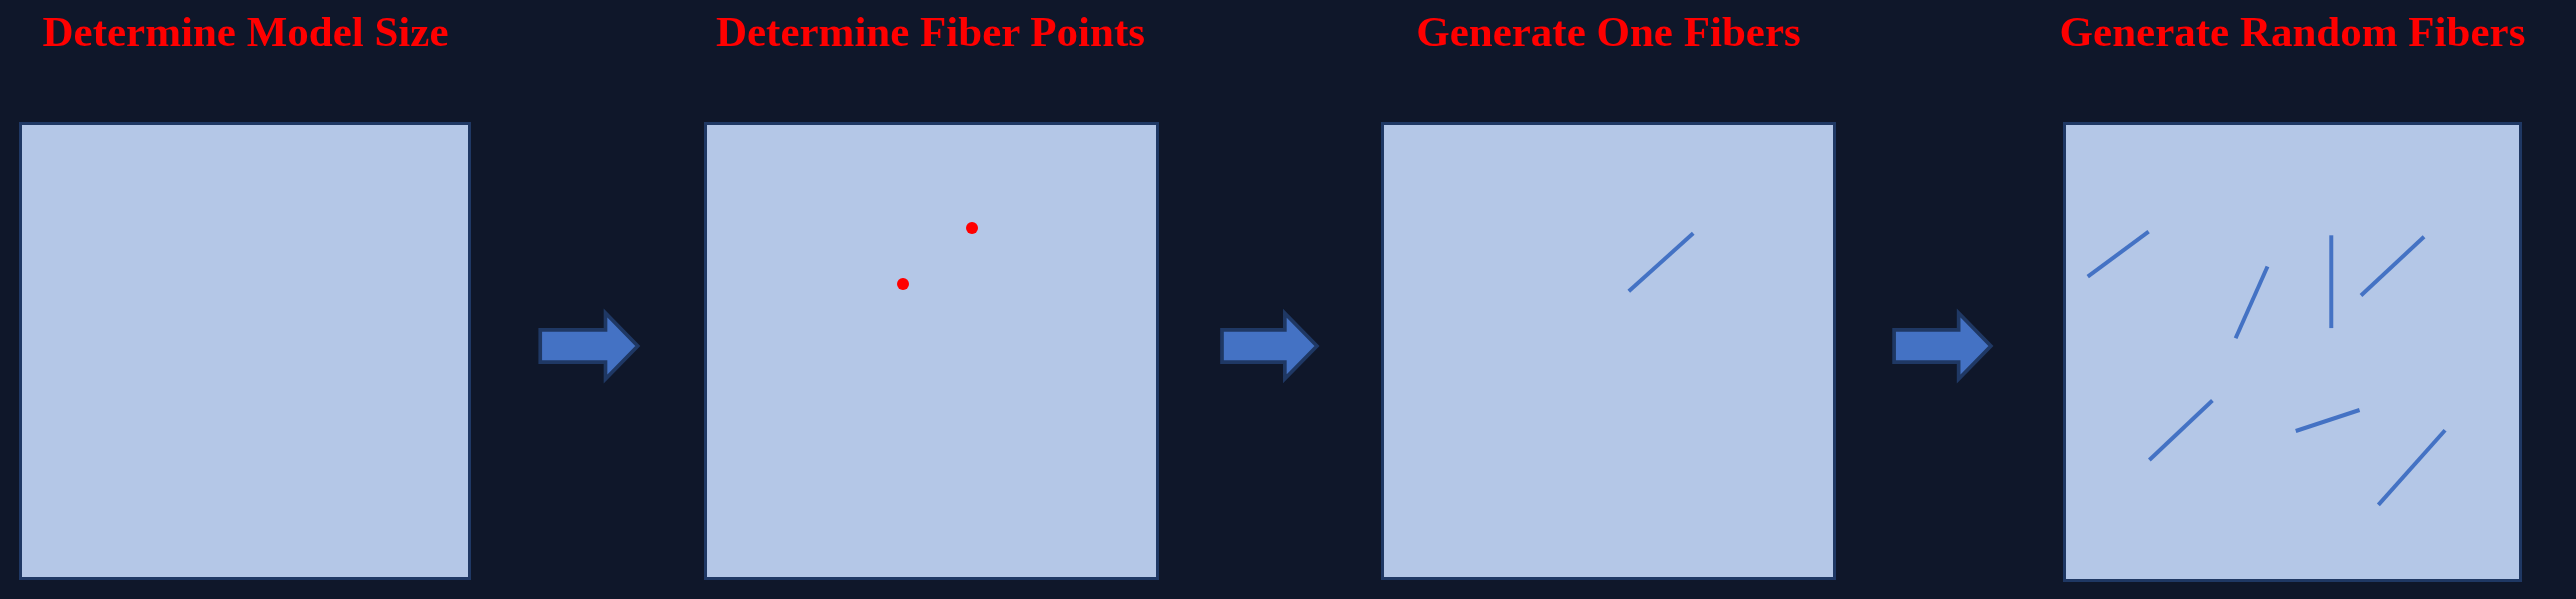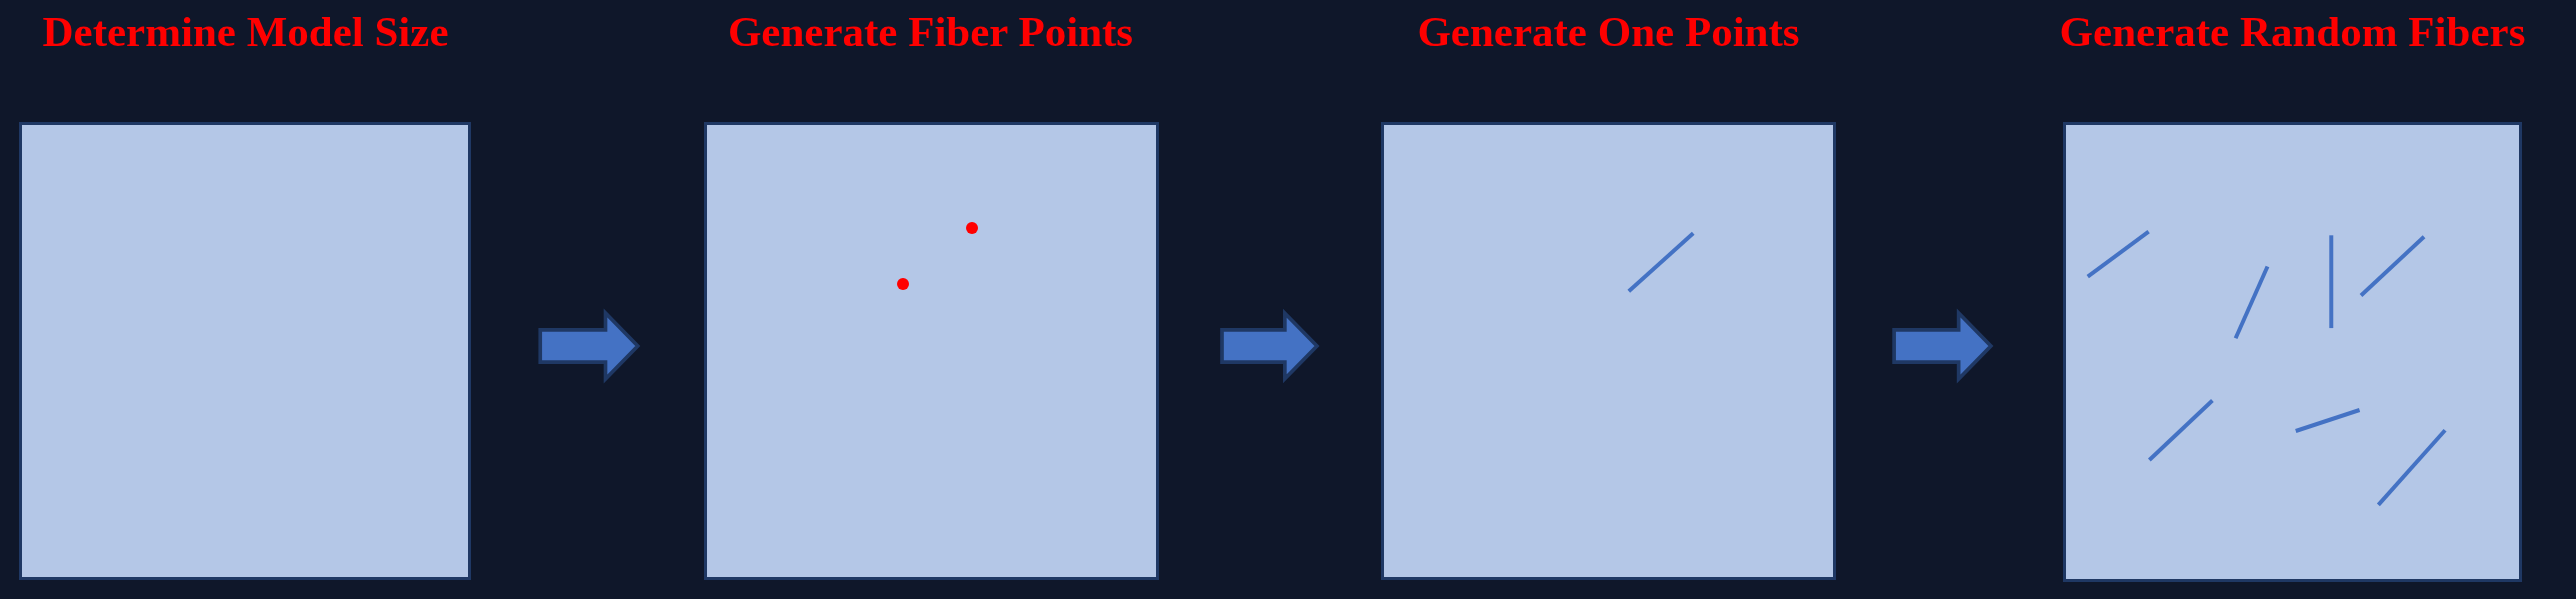--- a/index.html
+++ b/index.html
@@ -52,31 +52,31 @@
 
 <div class="canvas">
 
   <div class="stage-title" id="title-0" style="color: rgb(255, 0, 0); left: -195px; width: 881px;">Determine Model Size</div>
   <div class="model-box" id="box-0" style="left: 19px; top: 122px; width: 452px; height: 458px; background: rgb(180, 199, 231); border-width: 3.7px; border-color: rgb(31, 56, 100);"></div>
 
   <svg class="flow-arrow" id="arrow-0" width="98" height="66" viewBox="0 0 133 90" style="left: 540px; top: 313px; overflow: visible;">
       <polygon points="0,23 89,23 89,0 133,45 89,90 89,67 0,67" fill="#4472C4" stroke="#1F3864" stroke-width="5" stroke-linejoin="miter"></polygon>
     </svg>
 
-  <div class="stage-title" id="title-1" style="color: rgb(255, 0, 0); left: 490px; width: 881px;">Generate Fiber Points</div>
+  <div class="stage-title" id="title-1" style="color: rgb(255, 0, 0); left: 490px; width: 881px;">Determine Fiber Points</div>
   <div class="model-box" id="box-1" style="left: 704px; top: 122px; width: 455px; height: 458px; background: rgb(180, 199, 231); border-width: 3.7px; border-color: rgb(31, 56, 100);">
       <div class="fiber-point" style="left: 259px; top: 97px; width: 11.8px; height: 11.8px; background: rgb(255, 0, 0);"></div>
       <div class="fiber-point" style="left: 190px; top: 153px; width: 11.8px; height: 11.8px; background: rgb(255, 0, 0);"></div>
     </div>
 
   <svg class="flow-arrow" id="arrow-1" width="95" height="66" viewBox="0 0 130 90" style="left: 1222px; top: 313px; overflow: visible;">
       <polygon points="0,23 86,23 86,0 130,45 86,90 86,67 0,67" fill="#4472C4" stroke="#1F3864" stroke-width="5" stroke-linejoin="miter"></polygon>
     </svg>
 
-  <div class="stage-title" id="title-2" style="color: rgb(255, 0, 0); left: 1168px; width: 881px;">Generate One Points</div>
+  <div class="stage-title" id="title-2" style="color: rgb(255, 0, 0); left: 1168px; width: 881px;">Generate One Fibers</div>
   <div class="model-box" id="box-2" style="left: 1381px; top: 122px; width: 455px; height: 458px; background: rgb(180, 199, 231); border-width: 3.7px; border-color: rgb(31, 56, 100);">
       <svg class="box-overlay" viewBox="0 0 620 623">
         <line x1="338" y1="229" x2="427" y2="149" stroke="#4472C4" stroke-width="5.5"></line>
       </svg>
     </div>
 
   <svg class="flow-arrow" id="arrow-2" width="97" height="66" viewBox="0 0 132 90" style="left: 1894px; top: 313px; overflow: visible;">
       <polygon points="0,23 88,23 88,0 132,45 88,90 88,67 0,67" fill="#4472C4" stroke="#1F3864" stroke-width="5" stroke-linejoin="miter"></polygon>
     </svg>
 

